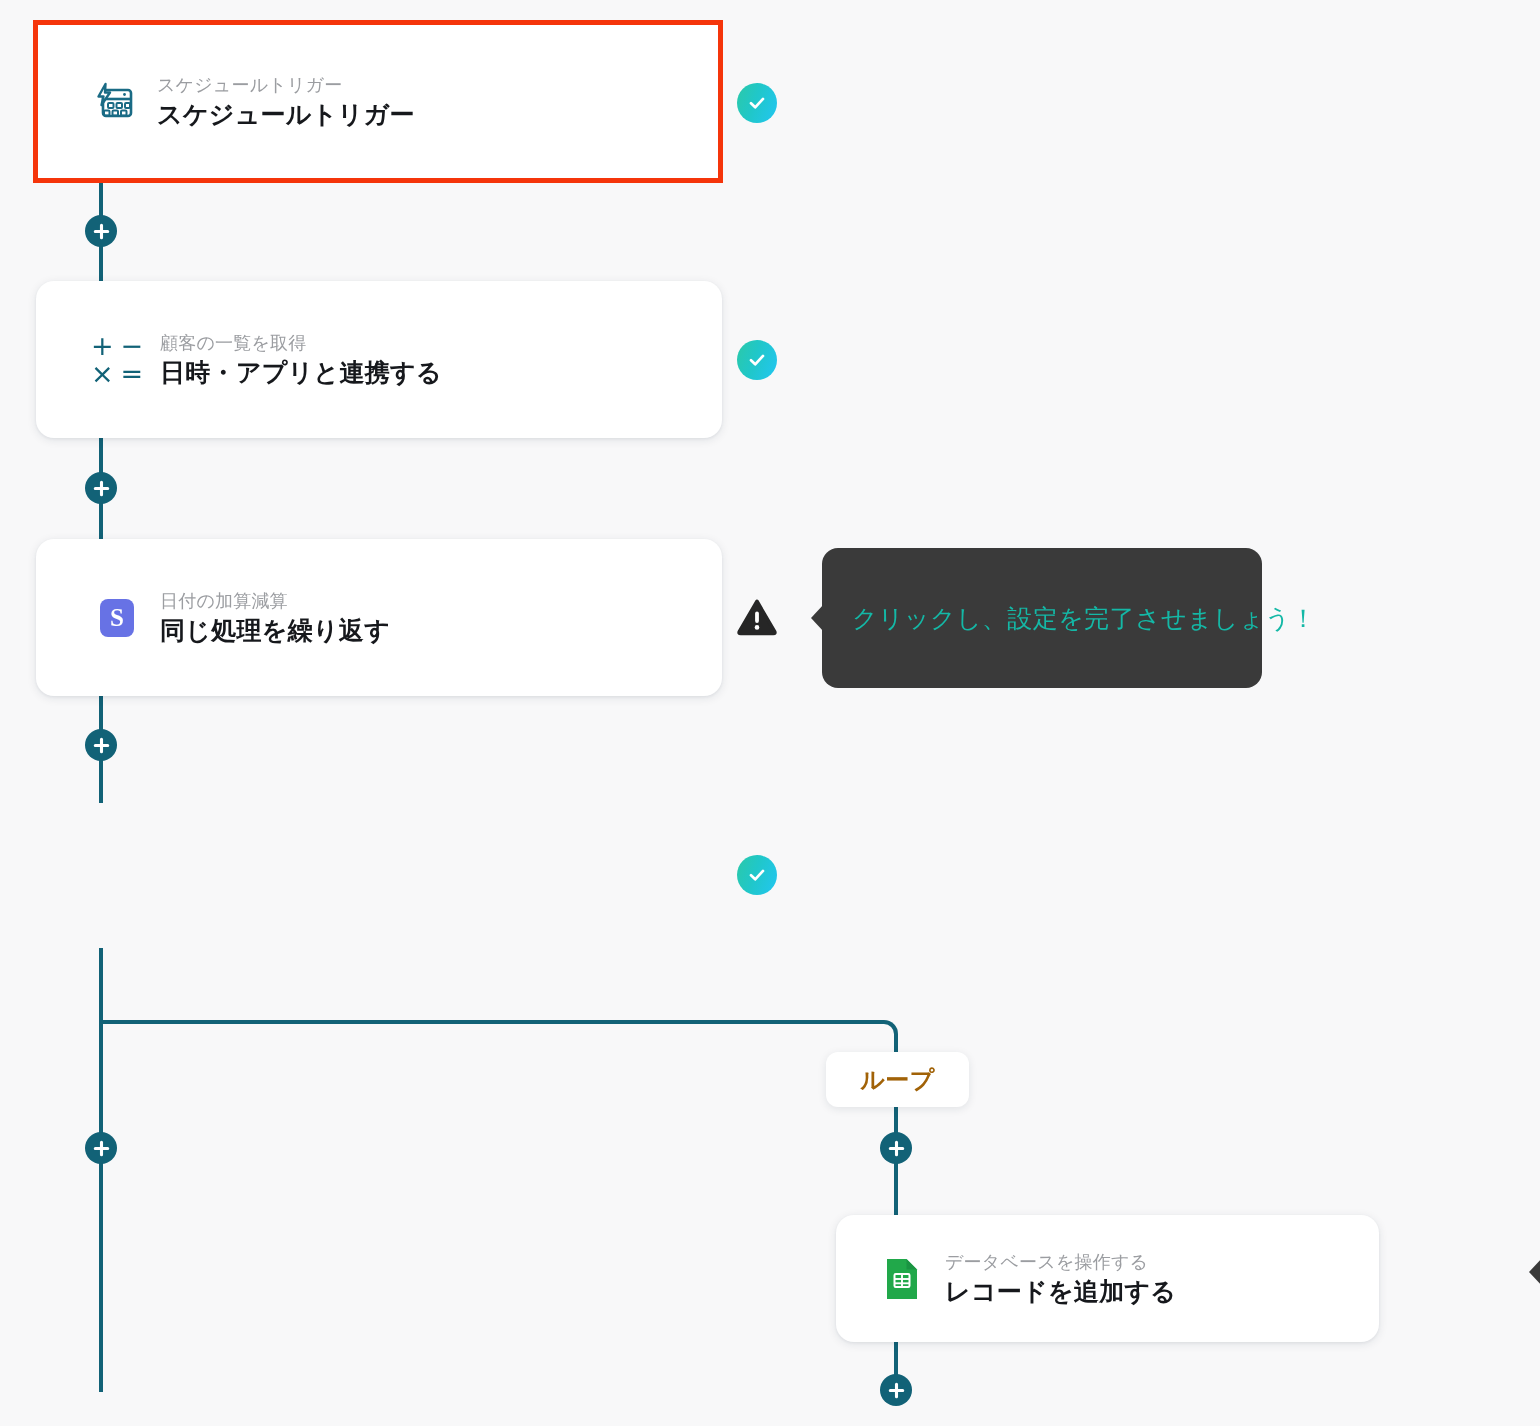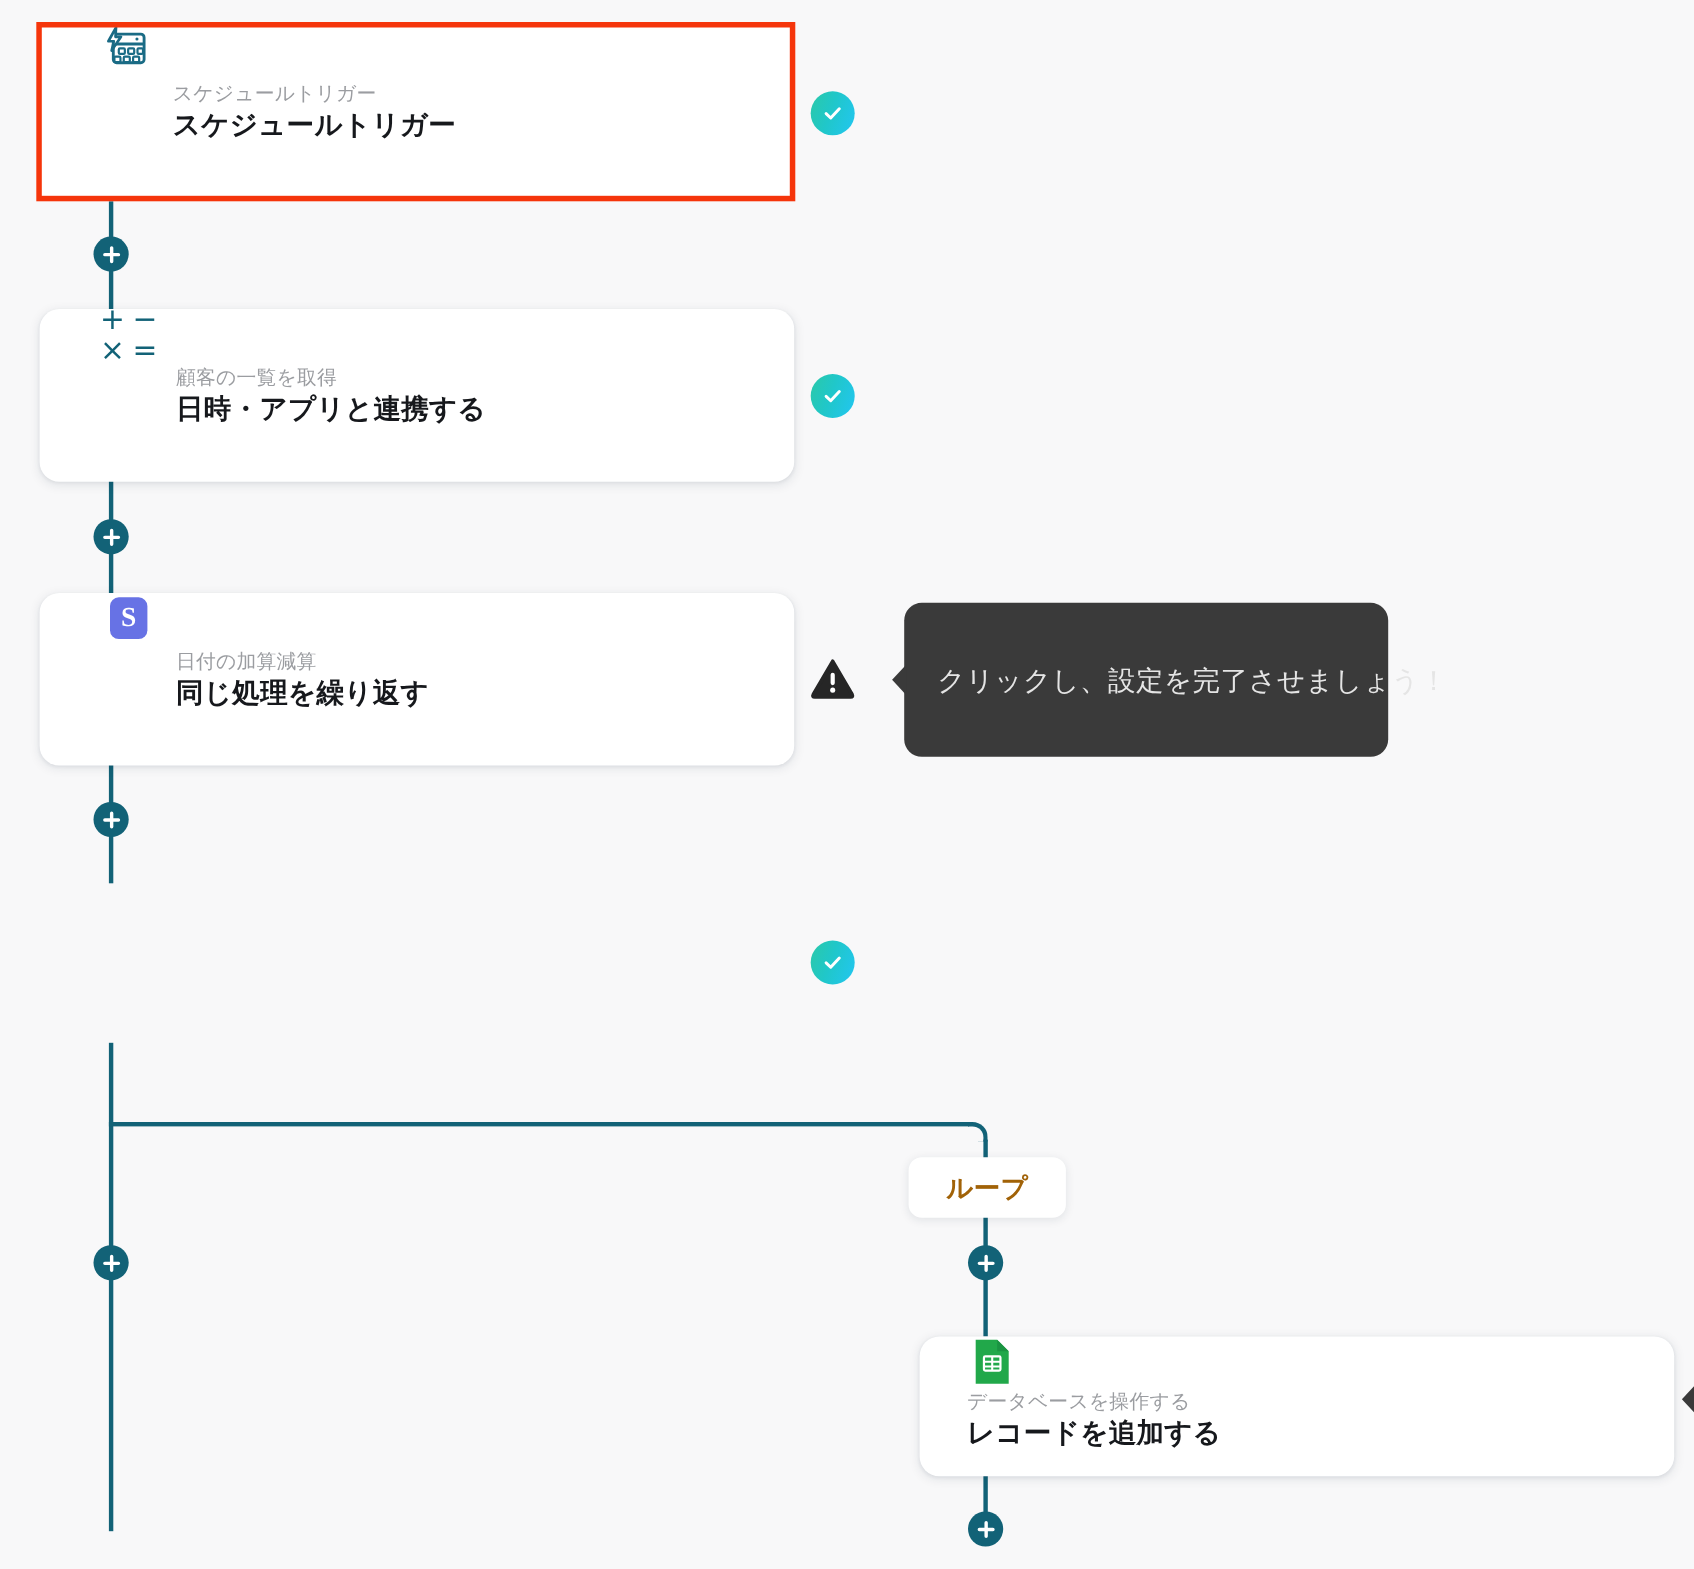--- a/index.html
+++ b/index.html
@@ -58,20 +58,21 @@
   }
   .plus-btn svg { display: block; }
 
   
   .node-card {
     position: absolute;
     background: #ffffff;
     border-radius: 18px;
     box-shadow: 0 2px 10px rgba(20,40,60,0.10), 0 1px 3px rgba(20,40,60,0.06);
     display: flex;
+    align-items: center;
     padding: 0 0 0 58px;
     z-index: 5;
     cursor: pointer;
   }
   .node-card.selected {
     border-radius: 0;
     box-shadow: none;
     outline: 5px solid #f5350b;
     outline-offset: -5px;
   }
@@ -121,21 +122,21 @@
     align-items: center;
     justify-content: center;
     z-index: 6;
   }
 
   
   .tooltip {
     position: absolute;
     background: #3a3a3a;
     border-radius: 16px;
-    color: #e5e5e5;
+    color: #14b8a6;
     font-size: 25px;
     letter-spacing: 0.4px;
     display: flex;
     align-items: center;
     padding: 0 30px;
     z-index: 9;
     white-space: nowrap;
   }
   .tooltip .tip-arrow {
     position: absolute;
@@ -312,21 +313,21 @@
       <path d="M8.5 2.3 V14.7 M2.3 8.5 H14.7" stroke="#ffffff" stroke-width="3.1" stroke-linecap="round"></path>
     </svg>
   </div>
 
   <div class="plus-btn" style="left:880px; top:1132px;">
     <svg width="17" height="17" viewBox="0 0 17 17">
       <path d="M8.5 2.3 V14.7 M2.3 8.5 H14.7" stroke="#ffffff" stroke-width="3.1" stroke-linecap="round"></path>
     </svg>
   </div>
 
-  <div class="node-card" style="left:836px; top:1215px; width:686px; height:127px; padding-left:43px;flex-direction:column;">
+  <div class="node-card" style="left:836px; top:1215px; width:543px; height:127px; padding-left:43px;">
     <div class="node-icon">
       <svg width="38" height="44" viewBox="0 0 38 44">
         <path d="M4 2 H23.5 L34 12.5 V42 H4 Z" fill="#21a84a"></path>
         <path d="M23.5 2 L34 12.5 H23.5 Z" fill="#1a9442"></path>
         <rect x="11.5" y="17" width="15" height="13" rx="1.2" fill="none" stroke="#ffffff" stroke-width="2"></rect>
         <line x1="11.5" y1="22" x2="26.5" y2="22" stroke="#ffffff" stroke-width="1.9"></line>
         <line x1="11.5" y1="26.3" x2="26.5" y2="26.3" stroke="#ffffff" stroke-width="1.9"></line>
         <line x1="19" y1="17" x2="19" y2="30" stroke="#ffffff" stroke-width="1.9"></line>
       </svg>
     </div>

